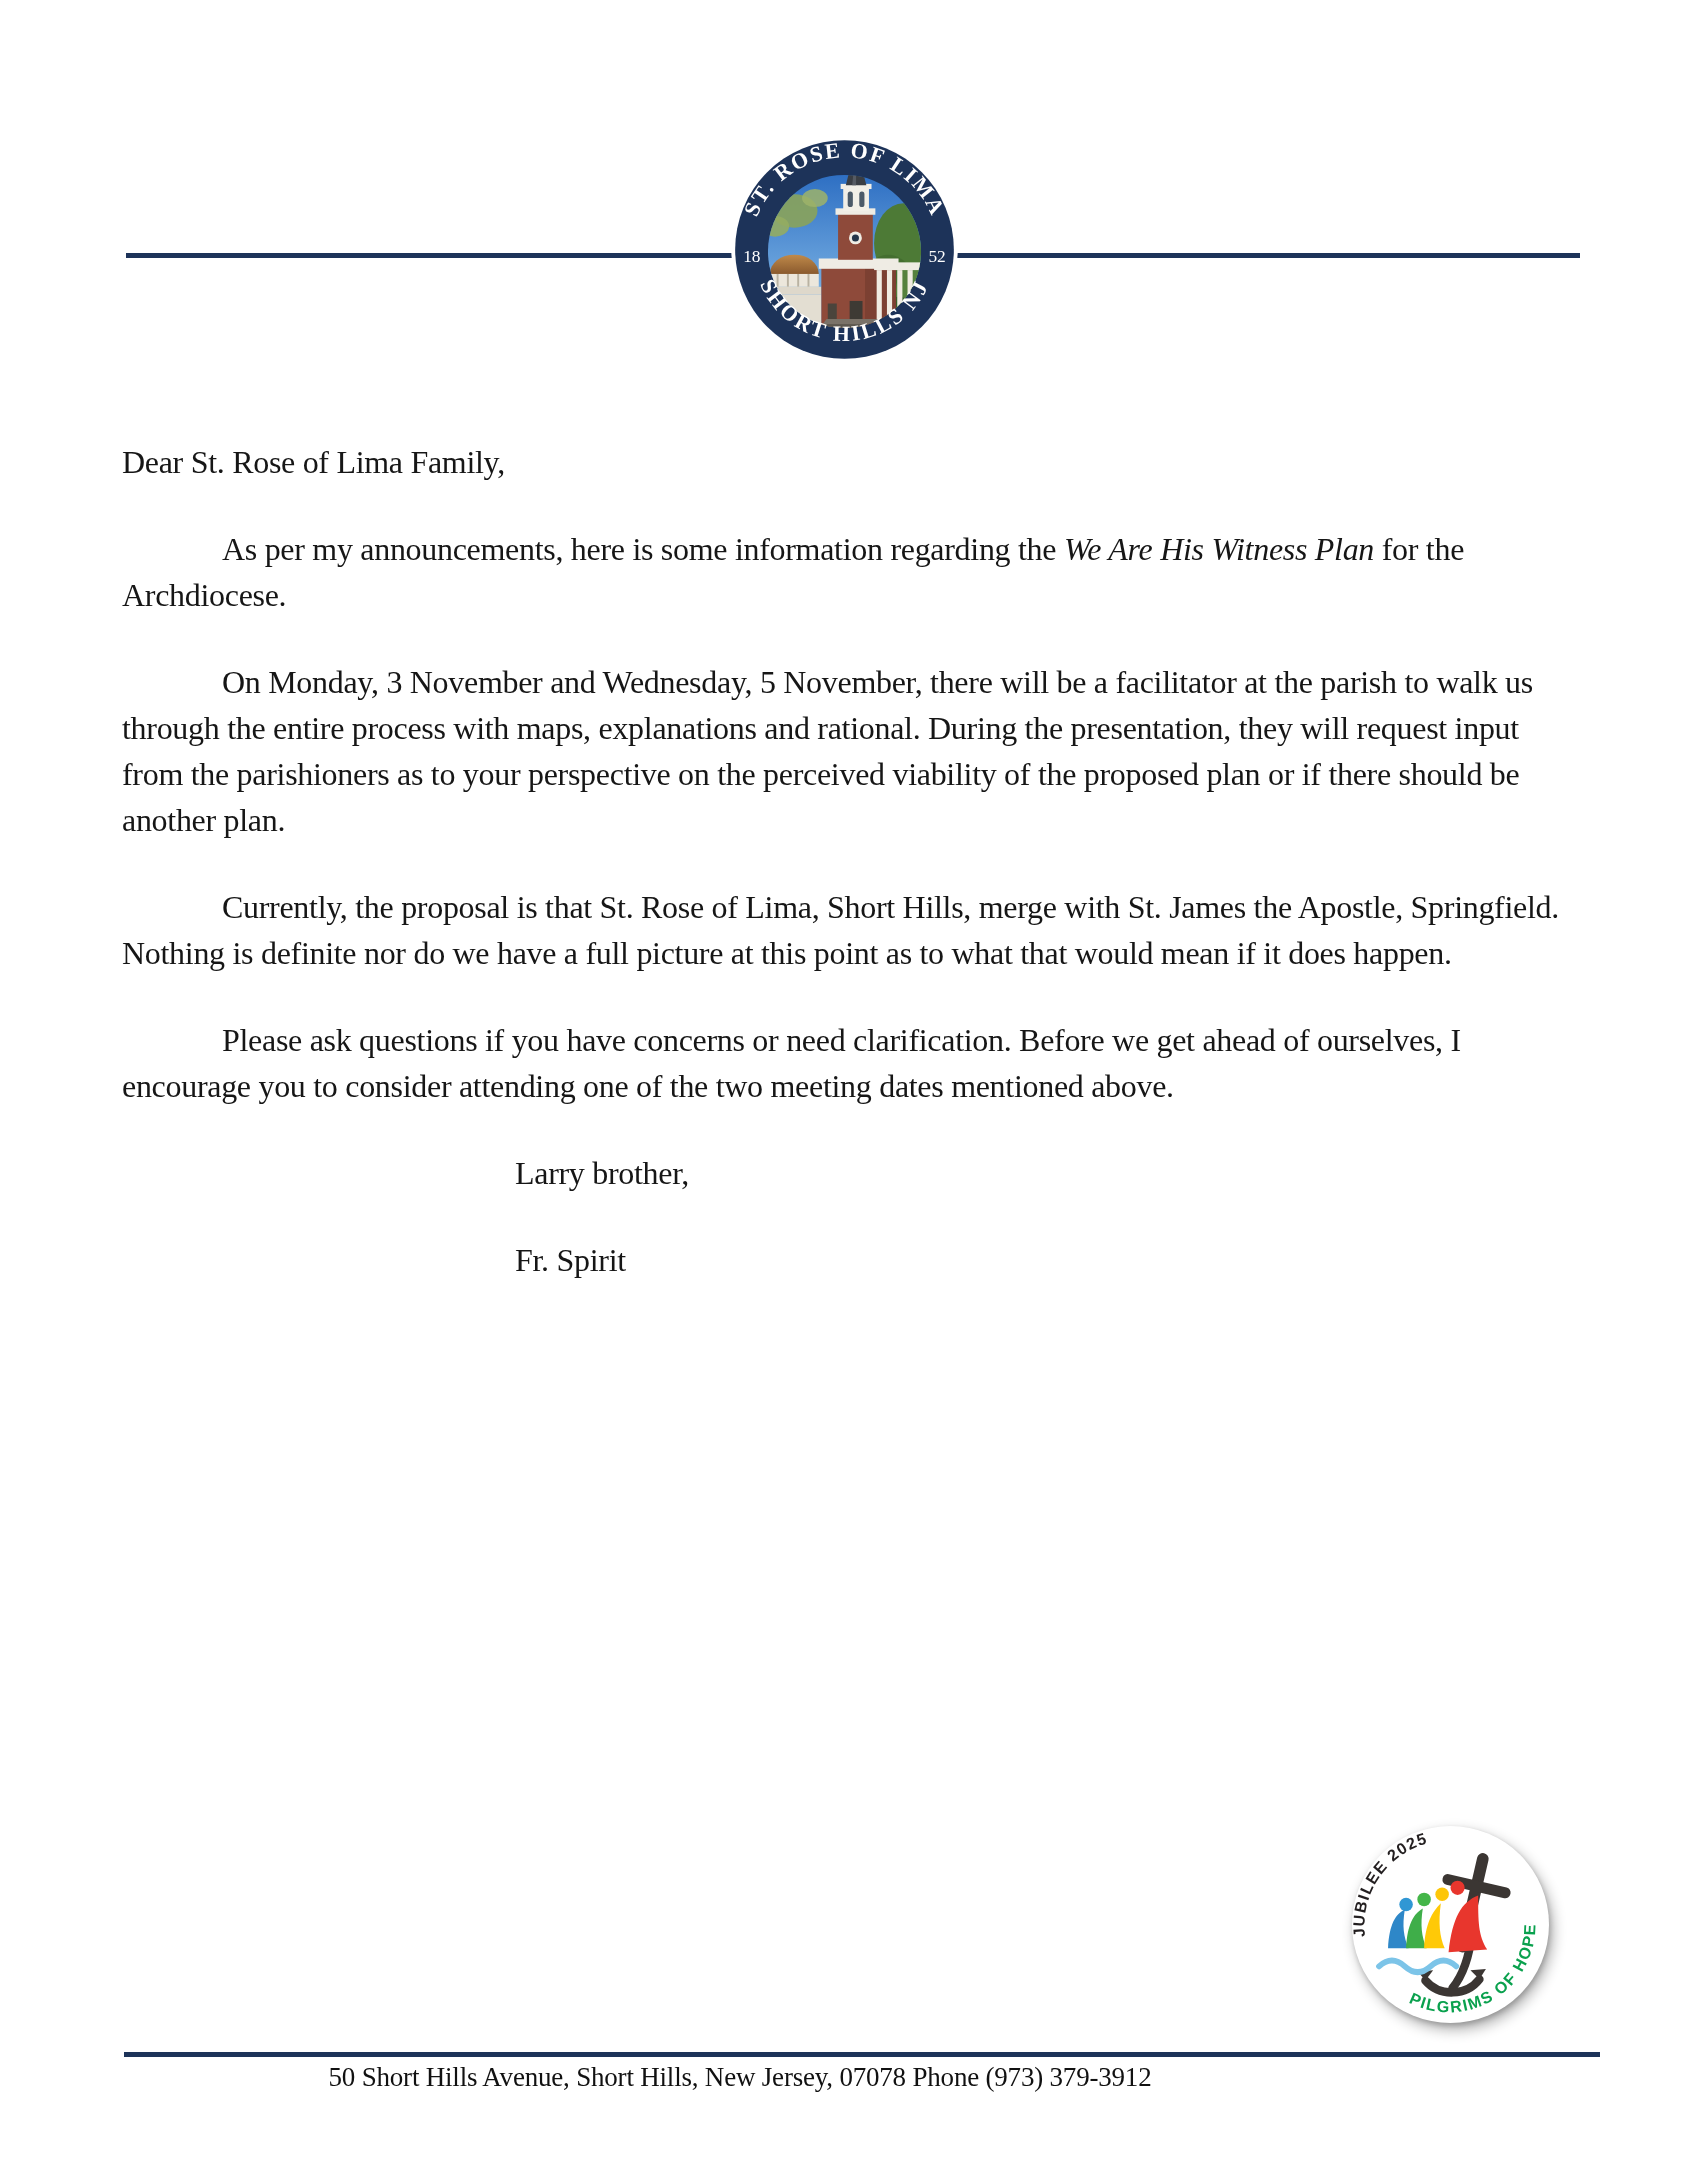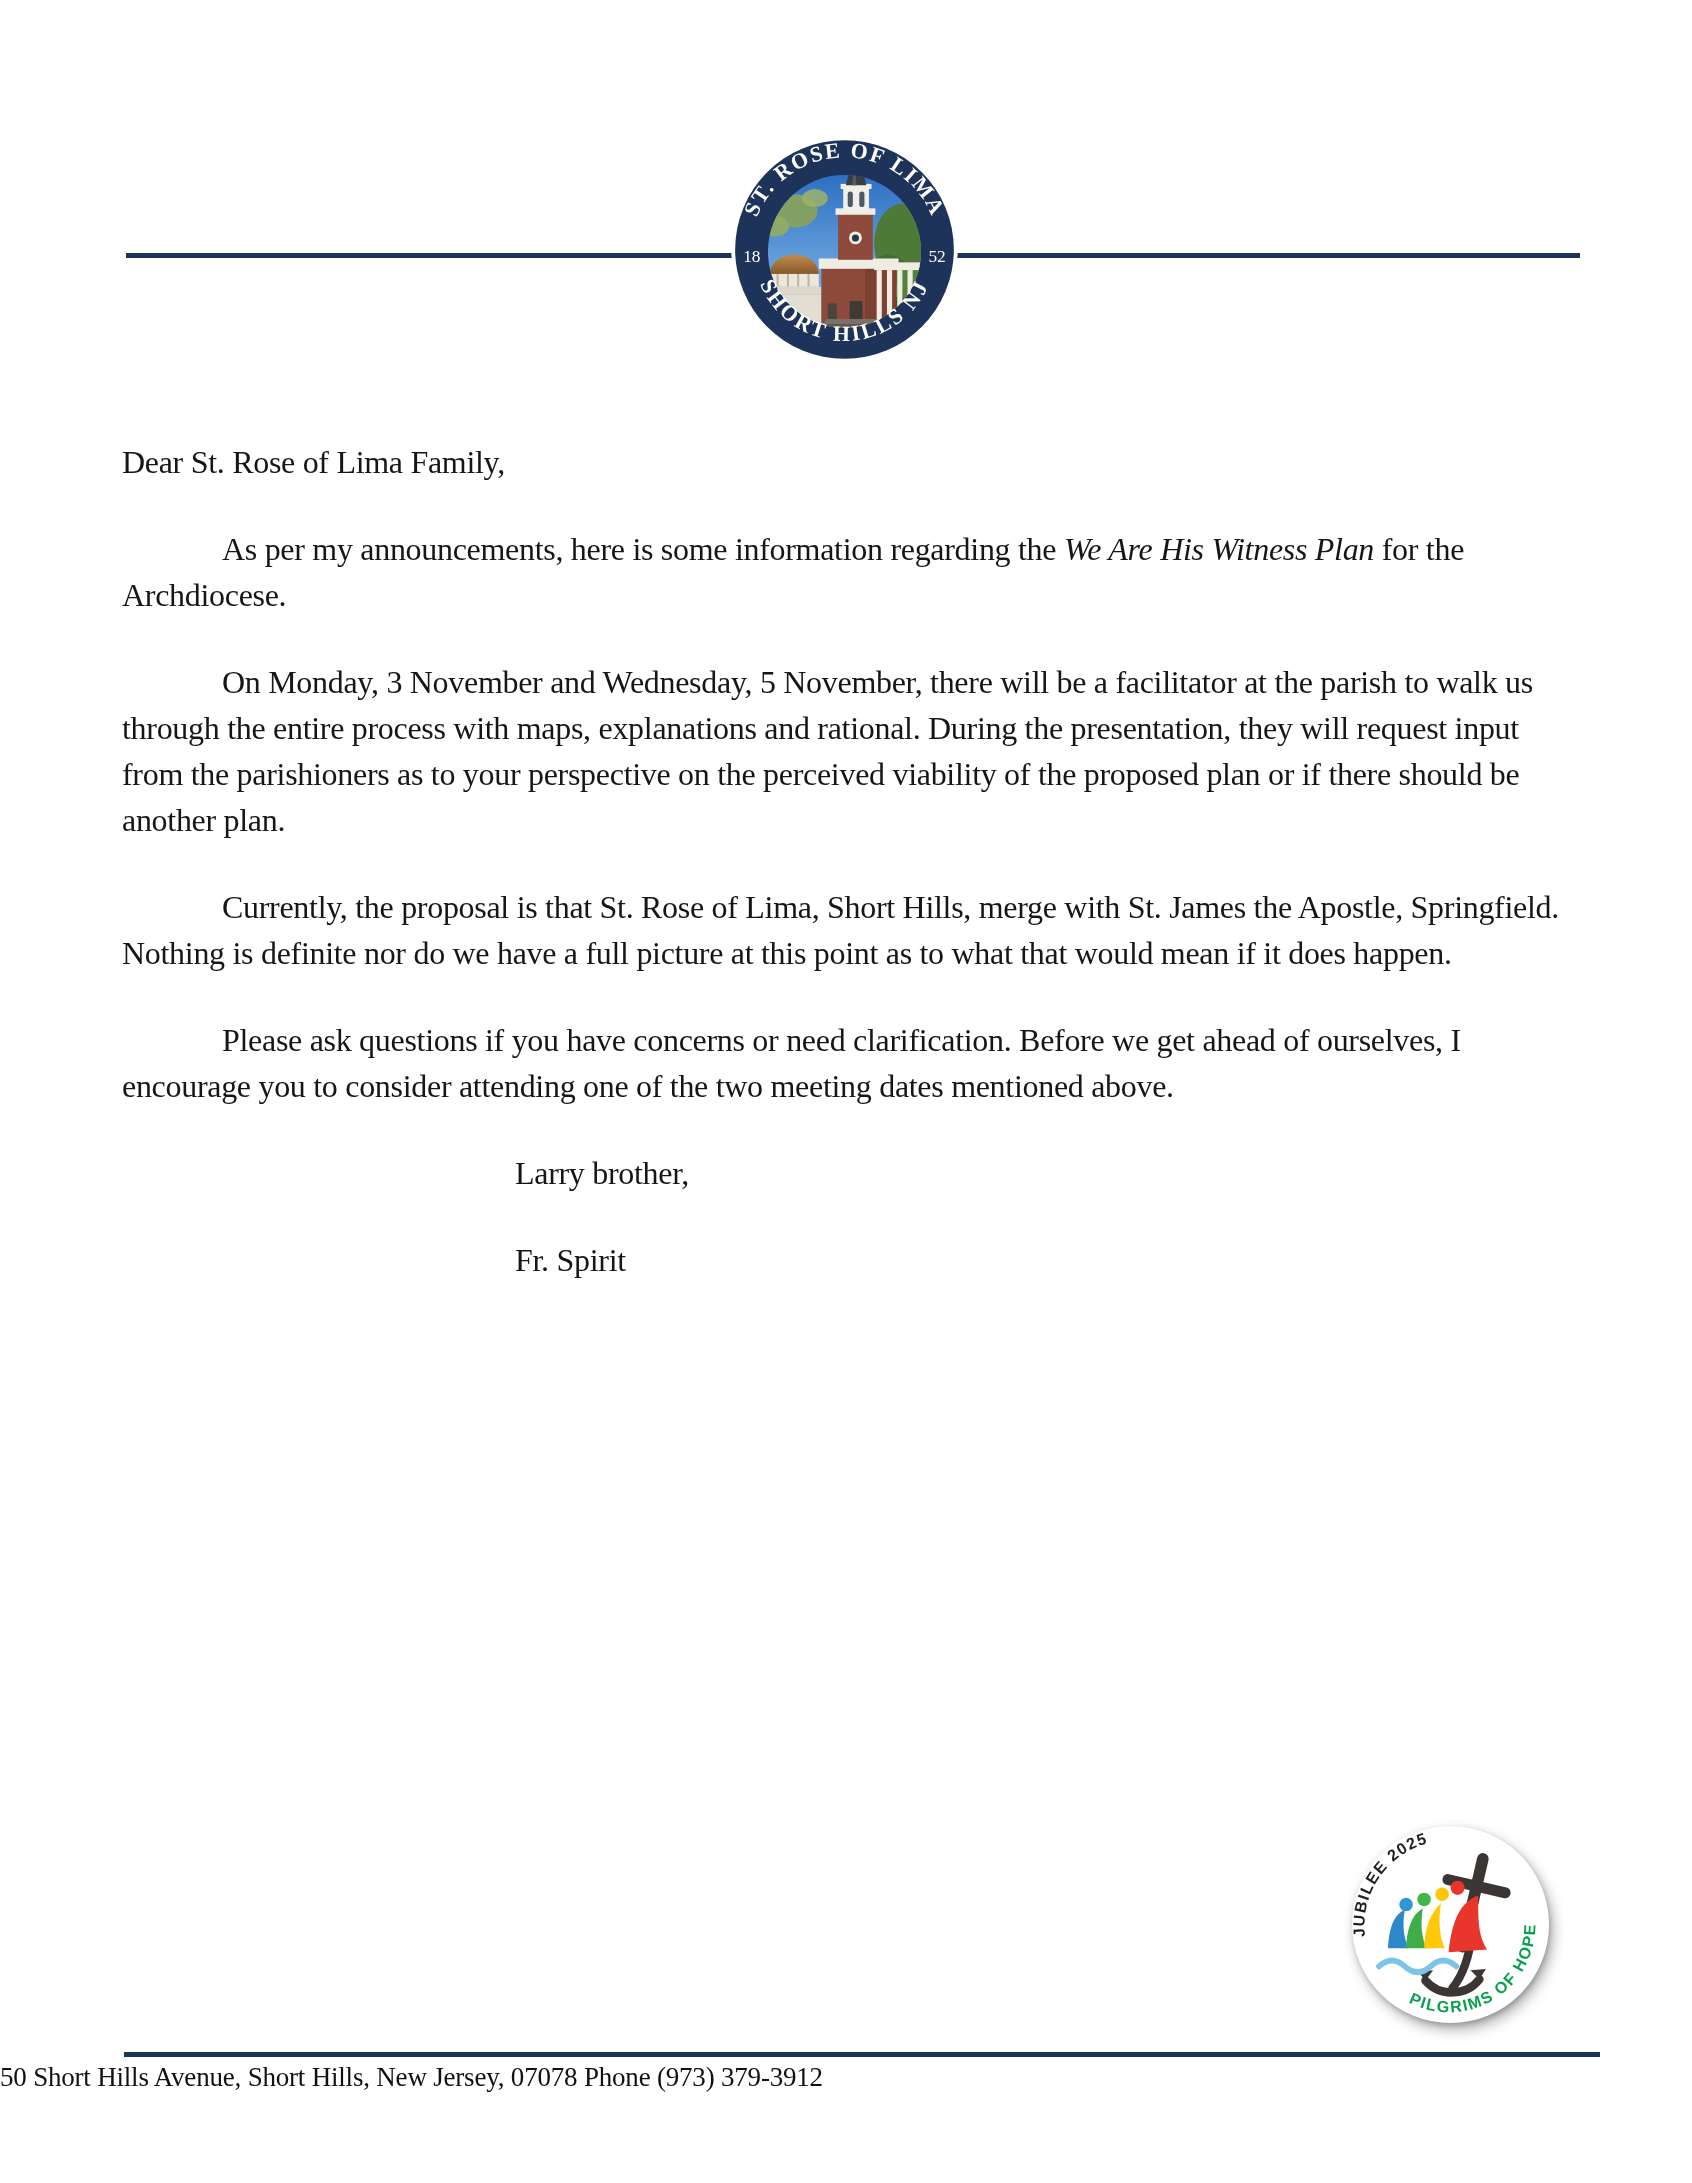--- a/index.html
+++ b/index.html
@@ -39,21 +39,21 @@
     box-shadow:3.9px 6.4px 14px rgba(0,0,0,0.32), 1.3px 2.6px 5.2px rgba(0,0,0,0.18);
   }
   .jubilee-badge svg{display:block;width:197px;height:197px;}
   
   .footer-rule{
     position:absolute;left:124px;top:2052px;
     width:1476px;height:4.5px;background:#1d3359;
   }
   .footer-address{
     position:absolute;left:0;top:2060px;width:1480px;
-    text-align:left;font-size:27px;line-height:34px;color:#111111;
+    text-align:center;font-size:27px;line-height:34px;color:#111111;
     letter-spacing:-0.2px;
   }
 </style>
 </head>
 <body>
 
 <div class="page">
 
   <div class="header-rule"></div>
 

